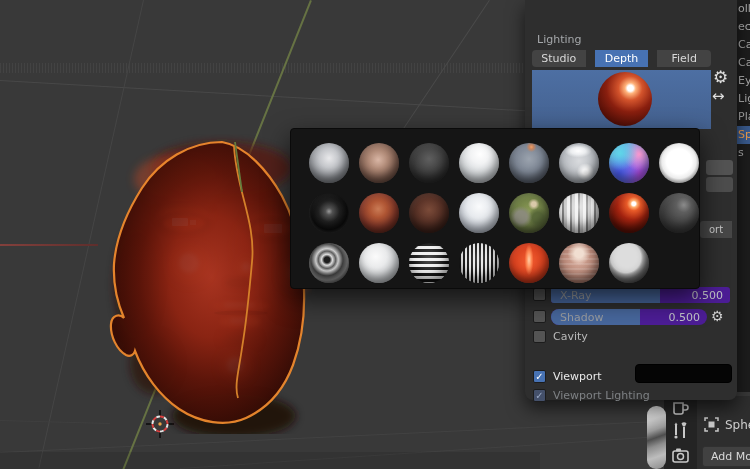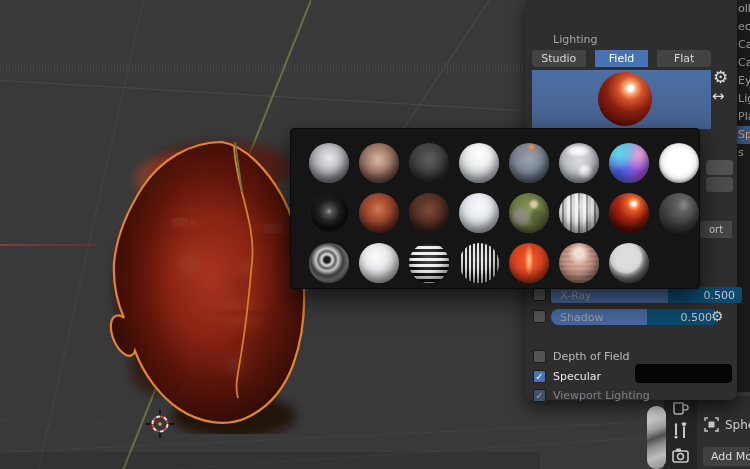--- a/index.html
+++ b/index.html
@@ -58,21 +58,21 @@
   .mc-orange{background:radial-gradient(ellipse 16% 55% at 50% 42%,#ffd0a8 0%,#ff8a55 38%,rgba(0,0,0,0) 70%),
     radial-gradient(circle at 50% 45%,#f25c30 0%,#d8401e 52%,#a02812 88%);}
   .mc-skin{background:radial-gradient(circle at 50% 26%,#f1ded1 0 12%,rgba(0,0,0,0) 32%),
     repeating-linear-gradient(180deg,rgba(255,255,255,.14) 0 2px,rgba(0,0,0,0) 2px 5px),
     radial-gradient(circle at 50% 45%,#d5a999 0%,#b98878 52%,#8a5f52 92%);}
   .mc-toon{background:radial-gradient(circle at 42% 36%,#dddddd 0 44%,#a9a9a9 50%,#6e6e6e 62%,#474747 78%,#303030 100%);}
   
   .panel{position:absolute;left:525px;top:0;width:212px;height:400px;background:#2e2e2e;
     border-radius:0 0 8px 8px;box-shadow:0 8px 18px rgba(0,0,0,.6);z-index:30;}
   .panel .title{position:absolute;left:12px;top:4px;font-size:12px;color:#c3c3c3;}
-  .panel .sublabel{position:absolute;left:28px;top:33px;font-size:11px;color:#a5a8ab;}
+  .panel .sublabel{position:absolute;left:12px;top:33px;font-size:11px;color:#a5a8ab;}
   .tabs{position:absolute;left:7px;top:50px;width:179px;height:17px;display:flex;gap:9px;}
   .tab{flex:1;background:#434343;color:#d8d8d8;font-size:11px;display:flex;align-items:center;
     justify-content:center;cursor:pointer;}
   .tab:first-child{border-radius:4px 0 0 4px;}
   .tab:last-child{border-radius:0 4px 4px 0;}
   .tab.sel{background:#4772b3;color:#ffffff;}
   .preview{position:absolute;left:7px;top:70px;width:179px;height:59px;
     background:linear-gradient(#4d6fa3,#44618f);cursor:pointer;}
   .preview .ball{position:absolute;left:66px;top:2px;width:54px;height:54px;border-radius:50%;
     background:radial-gradient(circle at 60% 30%,#ffffff 0 6%,#ffb27a 11%,#d4542c 24%,#8a1f0f 48%,#4d0d06 78%,#3a0a05 100%);}
@@ -83,22 +83,22 @@
     justify-content:center;cursor:pointer;}
   .row{position:absolute;left:0;width:212px;height:17px;}
   .cb{position:absolute;left:8px;top:1px;width:13px;height:13px;background:#545454;
     border:1px solid #1c1c1c;border-radius:2px;box-sizing:border-box;cursor:pointer;
     font-size:10px;line-height:11px;text-align:center;color:#fff;}
   .cb.on{background:#4772b3;}
   .cb.dim{background:#44506a;color:#9aa8c4;}
   .rowlabel{position:absolute;left:28px;top:1px;font-size:11px;color:#b9b9b9;}
   .rowlabel.bright{color:#e9e9e9;}
   .rowlabel.dim{color:#7e8184;}
-  .slider{position:absolute;left:26px;top:0;height:16px;background:#0c4a6e;border-radius:3px;
-    overflow:hidden;cursor:ew-resize;padding-left:12px;}
+  .slider{position:absolute;left:26px;top:0;height:16px;background:#4c1d95;border-radius:3px;
+    overflow:hidden;cursor:ew-resize;}
   .slider .fill{position:absolute;left:0;top:0;bottom:0;background:#47679c;}
   .slider .slabel{position:absolute;left:9px;top:2px;font-size:11px;color:#9a9da1;}
   .slider .sval{position:absolute;right:7px;top:2px;font-size:11px;color:#c2c5c9;}
   .swatch{position:absolute;left:110px;top:-5px;width:95px;height:17px;background:#050505;
     border:1px solid #000;border-radius:4px;cursor:pointer;}
   
   .outliner{position:absolute;left:737px;top:0;width:13px;height:392px;background:#1d1d1d;z-index:20;}
   .ol-row{height:18px;font-size:11px;color:#acacac;white-space:nowrap;padding-left:1px;line-height:17px;}
   .props{position:absolute;left:664px;top:396px;width:86px;height:73px;background:#2e2e2e;z-index:20;}
   .props .tabcol{position:absolute;left:0;top:0;width:33px;height:73px;background:#242424;}
@@ -246,22 +246,22 @@
       <span class="objname">Sphere</span>
     </div>
     <div class="addbtn">Add Modifi</div>
   </div>
   <div class="gradbar"></div>
 
   <div class="panel">
     <div class="sublabel">Lighting</div>
     <div class="tabs" id="tabs">
         <div class="tab">Studio</div>
-        <div class="tab sel">Field</div>
-        <div class="tab">Flat</div>
+        <div class="tab sel">Depth</div>
+        <div class="tab">Field</div>
       </div>
     <div class="preview">
       <div class="ball"></div>
     </div>
     <div class="sideicon" style="left:188px;top:69px;font-size:17px;">⚙</div>
     <div class="sideicon" style="left:187px;top:89px;font-size:15px;">↔</div>
     <div class="cutbtn" style="left:181px;top:160px;width:27px;height:15px;background:#535353;"></div>
     <div class="cutbtn" style="left:181px;top:177px;width:27px;height:15px;"></div>
     <div class="ortbtn">ort</div>
 
@@ -275,27 +275,27 @@
     </div>
     <div class="row" style="top:309px;">
       <div class="cb"></div>
       <div class="slider" style="width:156px;border-radius:8px;">
         <div class="fill" style="width:57%;"></div>
         <span class="slabel">Shadow</span>
         <span class="sval">0.500</span>
       </div>
       <div class="sideicon" style="left:186px;top:0px;font-size:14px;color:#cfcfcf;">⚙</div>
     </div>
-    <div class="row" style="top:349px;">
+    <div class="row" style="top:329px;">
       <div class="cb"></div>
-      <div class="rowlabel">Depth of Field</div>
+      <div class="rowlabel">Cavity</div>
     </div>
     <div class="row" style="top:369px;">
       <div class="cb on">✓</div>
-      <div class="rowlabel bright">Specular</div>
+      <div class="rowlabel bright">Viewport</div>
       <div class="swatch"></div>
     </div>
     <div class="row" style="top:388px;">
       <div class="cb dim">✓</div>
       <div class="rowlabel dim">Viewport Lighting</div>
     </div>
   </div>
 
   <div class="mc-popup">
     <div class="mc-grid" id="mcgrid">

